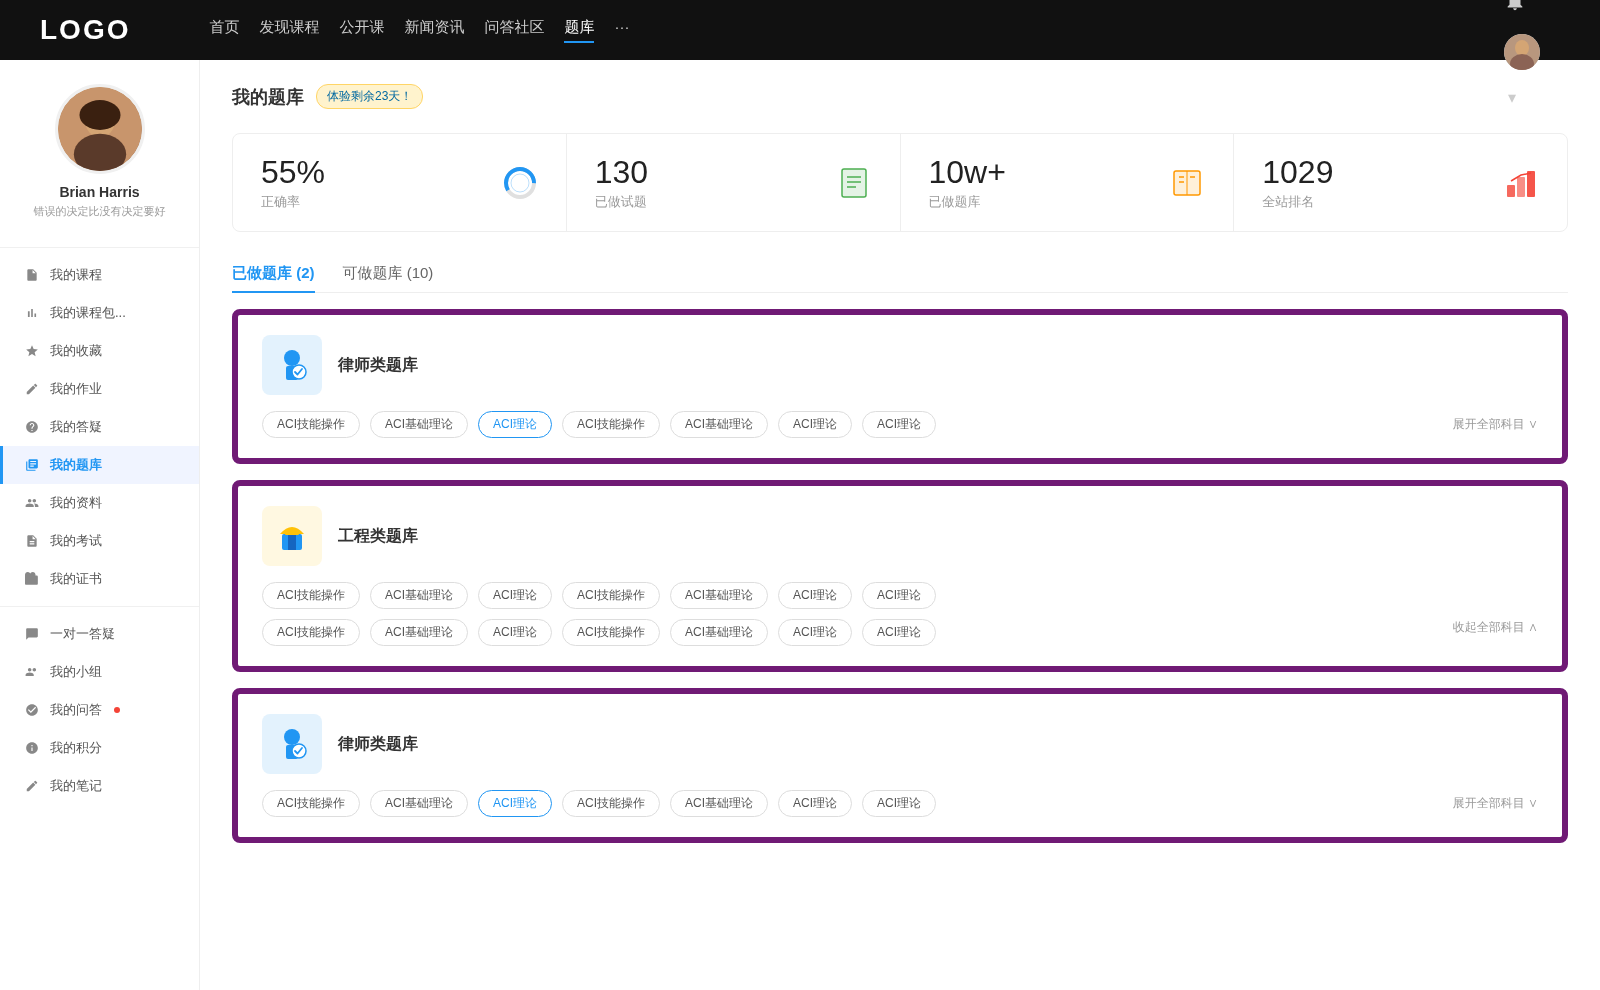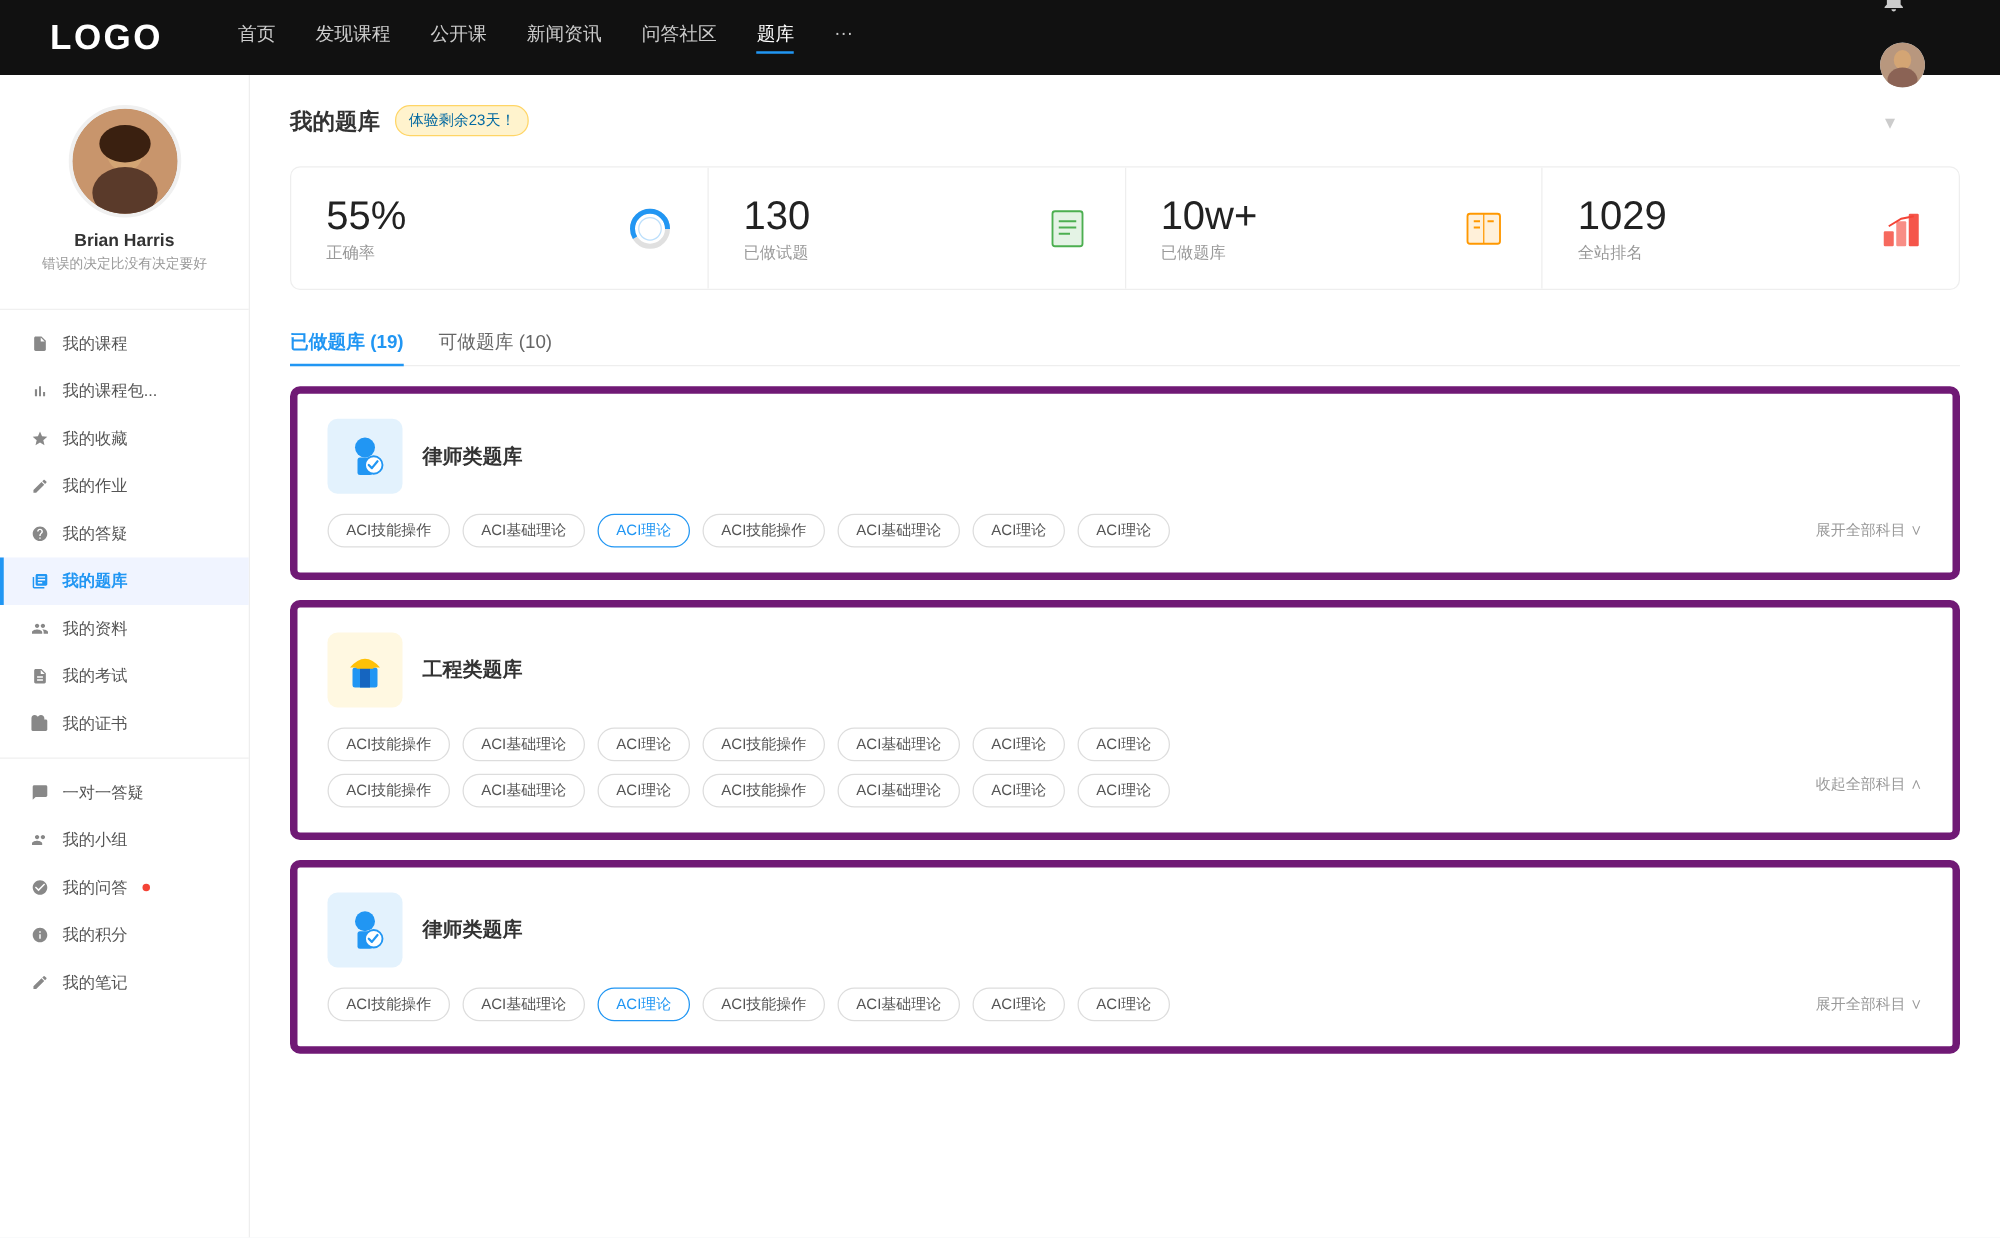--- a/index.html
+++ b/index.html
@@ -5,21 +5,21 @@
     * { box-sizing: border-box; margin: 0; padding: 0; }
     body { font-family: -apple-system, BlinkMacSystemFont, 'PingFang SC', 'Microsoft YaHei', sans-serif; background: #f0f2f5; color: #333; }
 
     
     .navbar {
       background: #111; color: #fff; height: 60px;
       display: flex; align-items: center; padding: 0 40px;
       position: fixed; top: 0; left: 0; right: 0; z-index: 100;
     }
     .navbar-logo { font-size: 28px; font-weight: 900; color: #fff; margin-right: 60px; letter-spacing: 2px; }
-    .navbar-nav { display: flex; gap: 32px; flex: 1; }
+    .navbar-nav { display: flex; gap: 20px; flex: 1; margin-left: 19px; }
     .navbar-nav a { color: #ccc; text-decoration: none; font-size: 15px; cursor: pointer; }
     .navbar-nav a.active { color: #fff; border-bottom: 2px solid #2196F3; padding-bottom: 4px; }
     .navbar-right { display: flex; align-items: flex-start; gap: 18px; flex-direction: column; }
     .navbar-right .app-dl { font-size: 14px; color: #ccc; cursor: pointer; }
     .navbar-bell { position: relative; cursor: pointer; }
     .navbar-bell svg { fill: #ccc; }
     .bell-dot { position: absolute; top: -2px; right: -2px; width: 8px; height: 8px; background: #f44336; border-radius: 50%; }
     .navbar-avatar { width: 36px; height: 36px; border-radius: 50%; background: #ccc; overflow: hidden; cursor: pointer; }
     .navbar-chevron { color: #ccc; cursor: pointer; margin-left: 4px; }
 
@@ -337,21 +337,21 @@
             <rect x="2" y="18" width="8" height="12" rx="1" fill="#f44336" opacity="0.8"></rect>
             <rect x="12" y="10" width="8" height="20" rx="1" fill="#f44336" opacity="0.6"></rect>
             <rect x="22" y="4" width="8" height="26" rx="1" fill="#f44336" opacity="0.9"></rect>
             <polyline points="6,14 16,8 26,6" fill="none" stroke="#f44336" stroke-width="1.5"></polyline>
           </svg>
         </div>
       </div>
     </div>
 
     <div class="tabs">
-      <div class="tab active">已做题库 (19)</div>
+      <div class="tab active">已做题库 (2)</div>
       <div class="tab">可做题库 (10)</div>
     </div>
 
     <div class="qbank-section">
       <div class="qbank-header">
         <div class="qbank-icon">
           <svg width="40" height="40" viewBox="0 0 40 40">
             <circle cx="20" cy="13" r="8" fill="#2196F3"></circle>
             <rect x="14" y="21" width="12" height="14" rx="2" fill="#2196F3"></rect>
             <circle cx="27" cy="27" r="7" fill="#fff" stroke="#2196F3" stroke-width="1.5"></circle>

